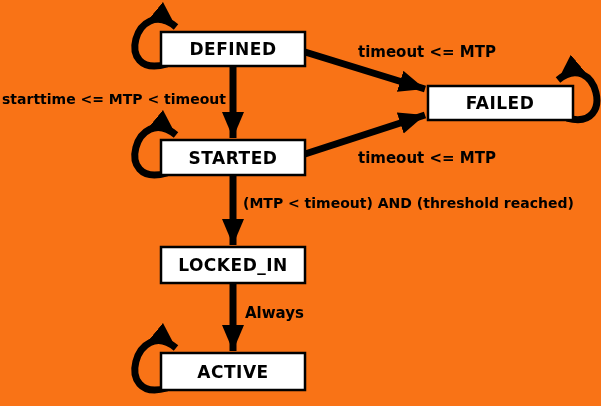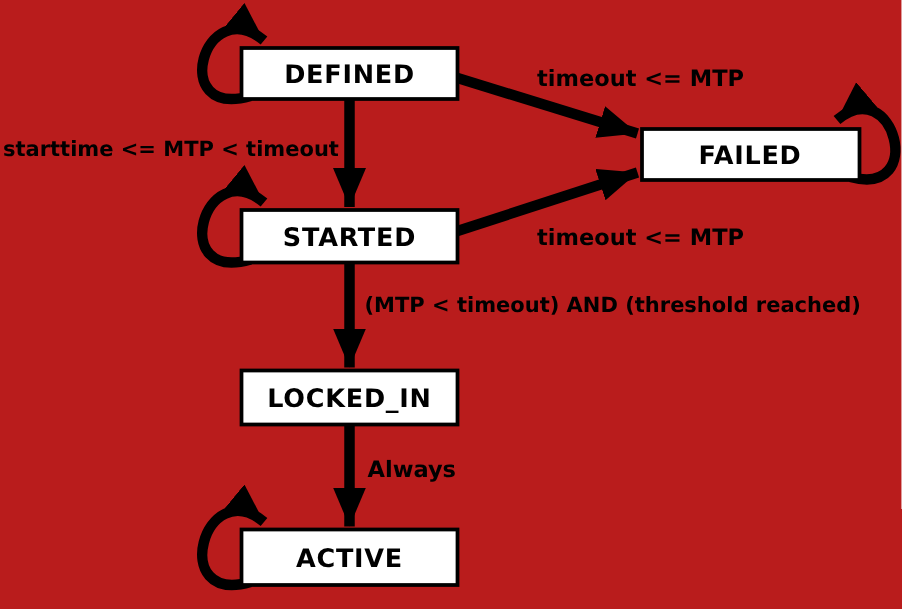--- a/index.html
+++ b/index.html
@@ -4,21 +4,21 @@
 <style>
   html, body {
     margin: 0;
     padding: 0;
     background: #ffffff;
   }
   #canvas {
     position: relative;
     width: 601px;
     height: 406px;
-    background: #b91c1c;
+    background: #f97316;
     overflow: hidden;
     font-family: "DejaVu Sans", "Liberation Sans", sans-serif;
   }
   svg text {
     font-family: "DejaVu Sans", "Liberation Sans", sans-serif;
     font-weight: bold;
     fill: #000000;
   }
   .node-label {
     font-size: 17px;

